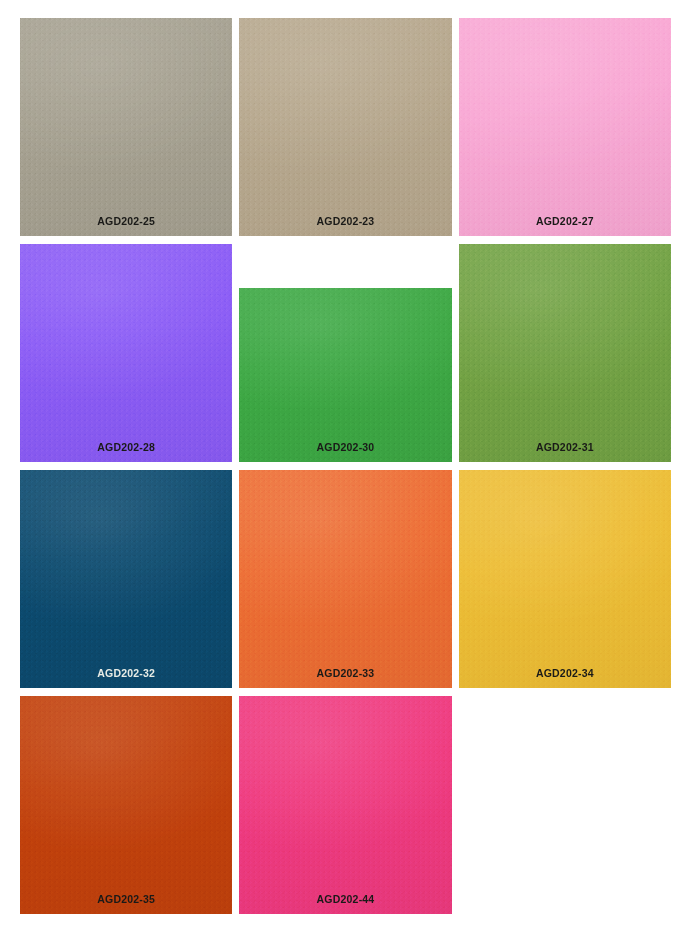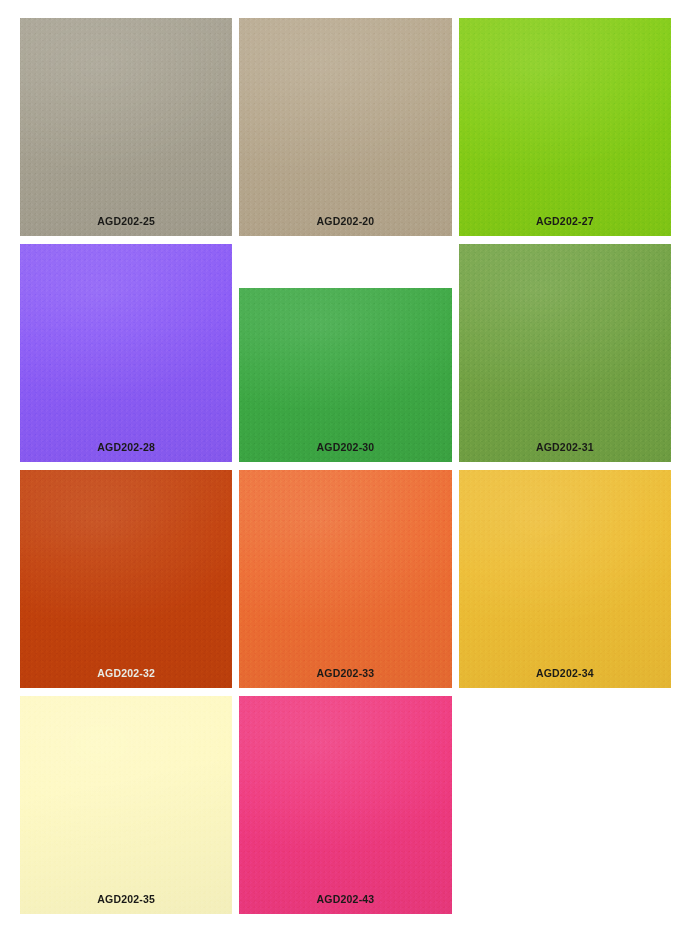--- a/index.html
+++ b/index.html
@@ -79,61 +79,61 @@
 <div class="page">
   <div class="swatch-grid">
       <div class="swatch" style="background: rgb(166, 161, 145);">
         <div class="sheen"></div>
         <div class="grain"></div>
         <div class="swatch-label dark">AGD202-25</div>
       </div>
       <div class="swatch" style="background: rgb(183, 168, 142);">
         <div class="sheen"></div>
         <div class="grain"></div>
-        <div class="swatch-label dark">AGD202-20</div>
+        <div class="swatch-label dark">AGD202-23</div>
       </div>
-      <div class="swatch" style="background: #84cc16;">
+      <div class="swatch" style="background: #f9a8d4;">
         <div class="sheen"></div>
         <div class="grain"></div>
         <div class="swatch-label dark">AGD202-27</div>
       </div>
       <div class="swatch" style="background: #8b5cf6;">
         <div class="sheen"></div>
         <div class="grain"></div>
         <div class="swatch-label dark">AGD202-28</div>
       </div>
       <div class="swatch" style="background: rgb(61, 168, 68); margin-top: 44px;">
         <div class="sheen"></div>
         <div class="grain"></div>
         <div class="swatch-label dark">AGD202-30</div>
       </div>
       <div class="swatch" style="background: rgb(114, 162, 68);">
         <div class="sheen"></div>
         <div class="grain"></div>
         <div class="swatch-label dark">AGD202-31</div>
       </div>
-      <div class="swatch" style="background: #c2410c;">
+      <div class="swatch" style="background: #0c4a6e;">
         <div class="sheen"></div>
         <div class="grain"></div>
         <div class="swatch-label light">AGD202-32</div>
       </div>
       <div class="swatch" style="background: rgb(237, 109, 51);">
         <div class="sheen"></div>
         <div class="grain"></div>
         <div class="swatch-label dark">AGD202-33</div>
       </div>
       <div class="swatch" style="background: rgb(237, 189, 53);">
         <div class="sheen"></div>
         <div class="grain"></div>
         <div class="swatch-label dark">AGD202-34</div>
       </div>
-      <div class="swatch" style="background: #fef9c3;">
+      <div class="swatch" style="background: #c2410c;">
         <div class="sheen"></div>
         <div class="grain"></div>
         <div class="swatch-label dark">AGD202-35</div>
       </div>
       <div class="swatch" style="background: rgb(239, 58, 127);">
         <div class="sheen"></div>
         <div class="grain"></div>
-        <div class="swatch-label dark">AGD202-43</div>
+        <div class="swatch-label dark">AGD202-44</div>
       </div>
     </div>
 </div>
 
 </body></html>

